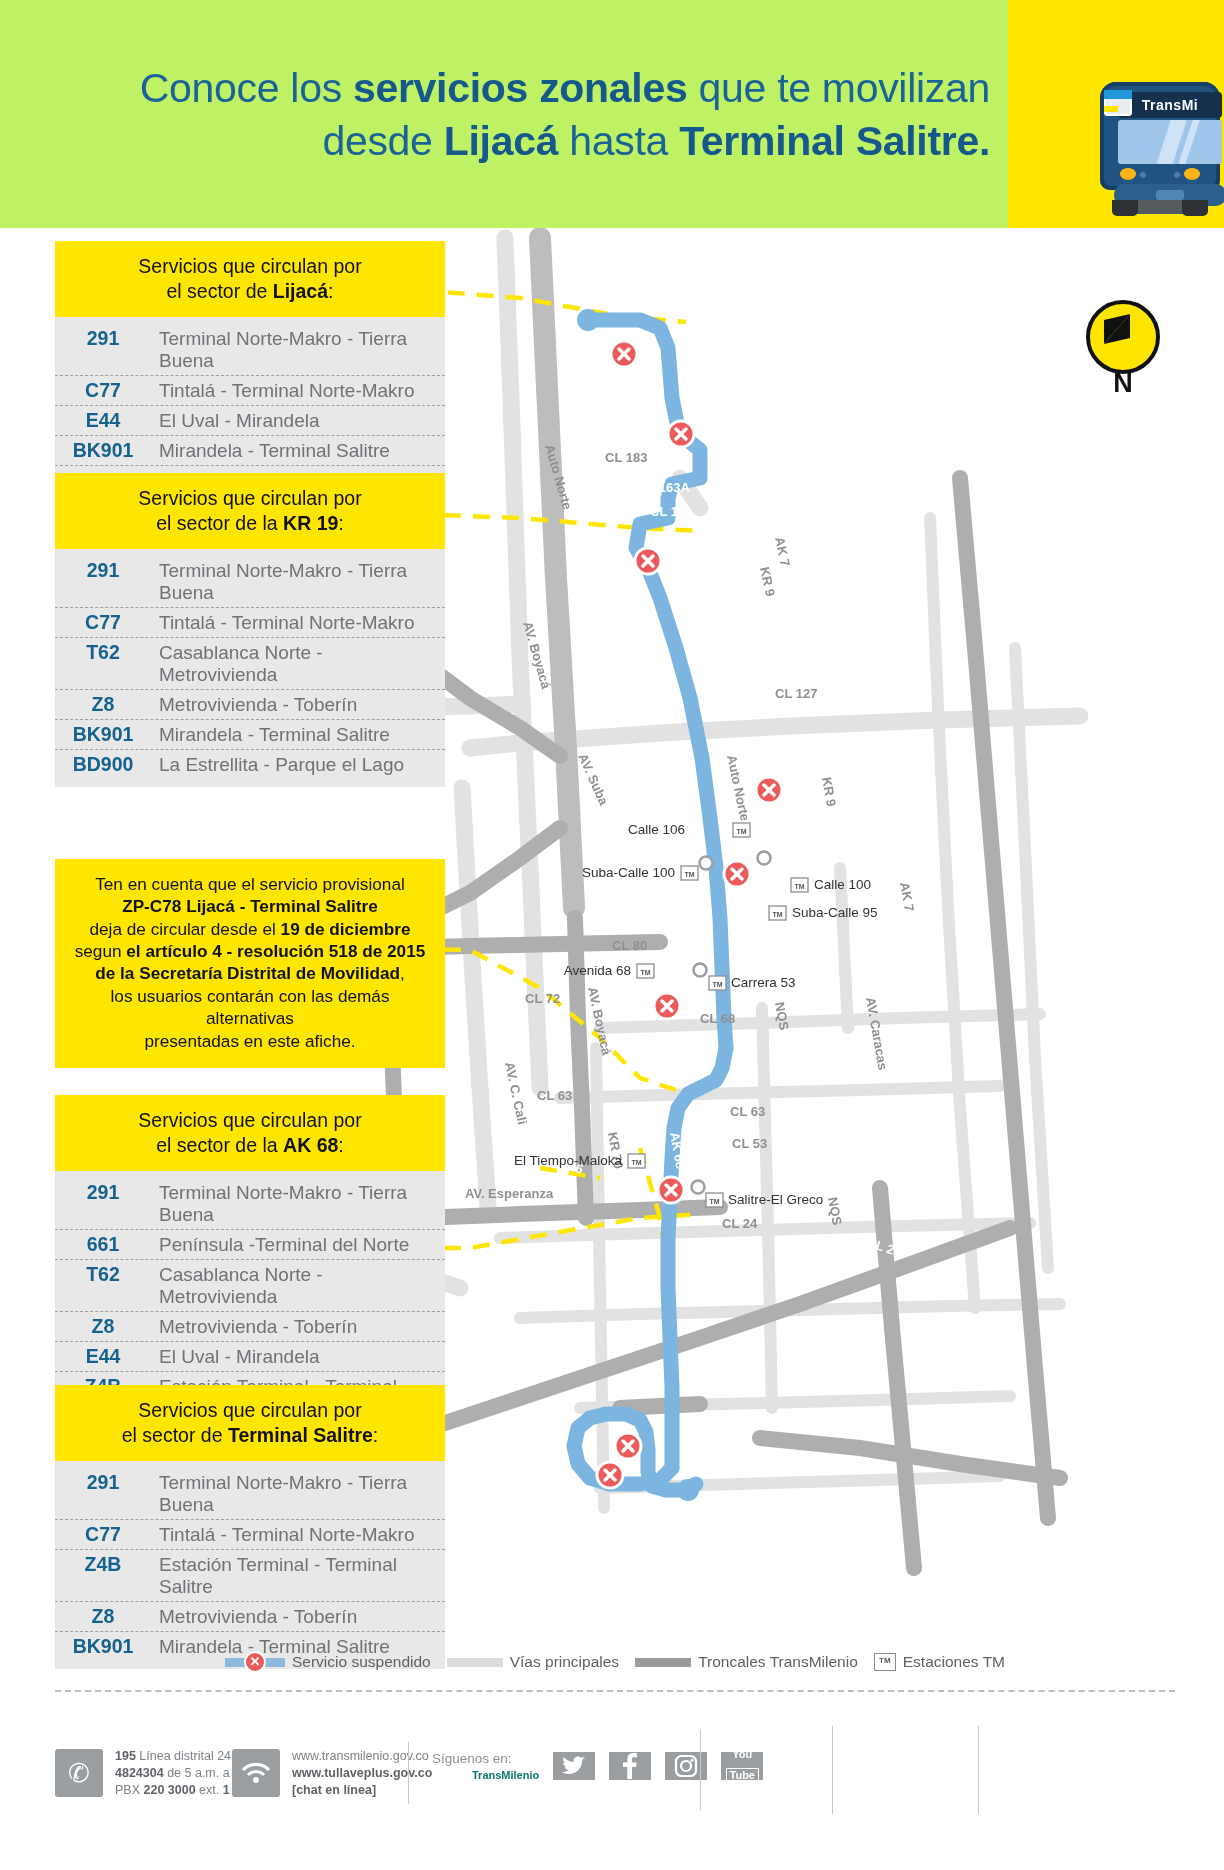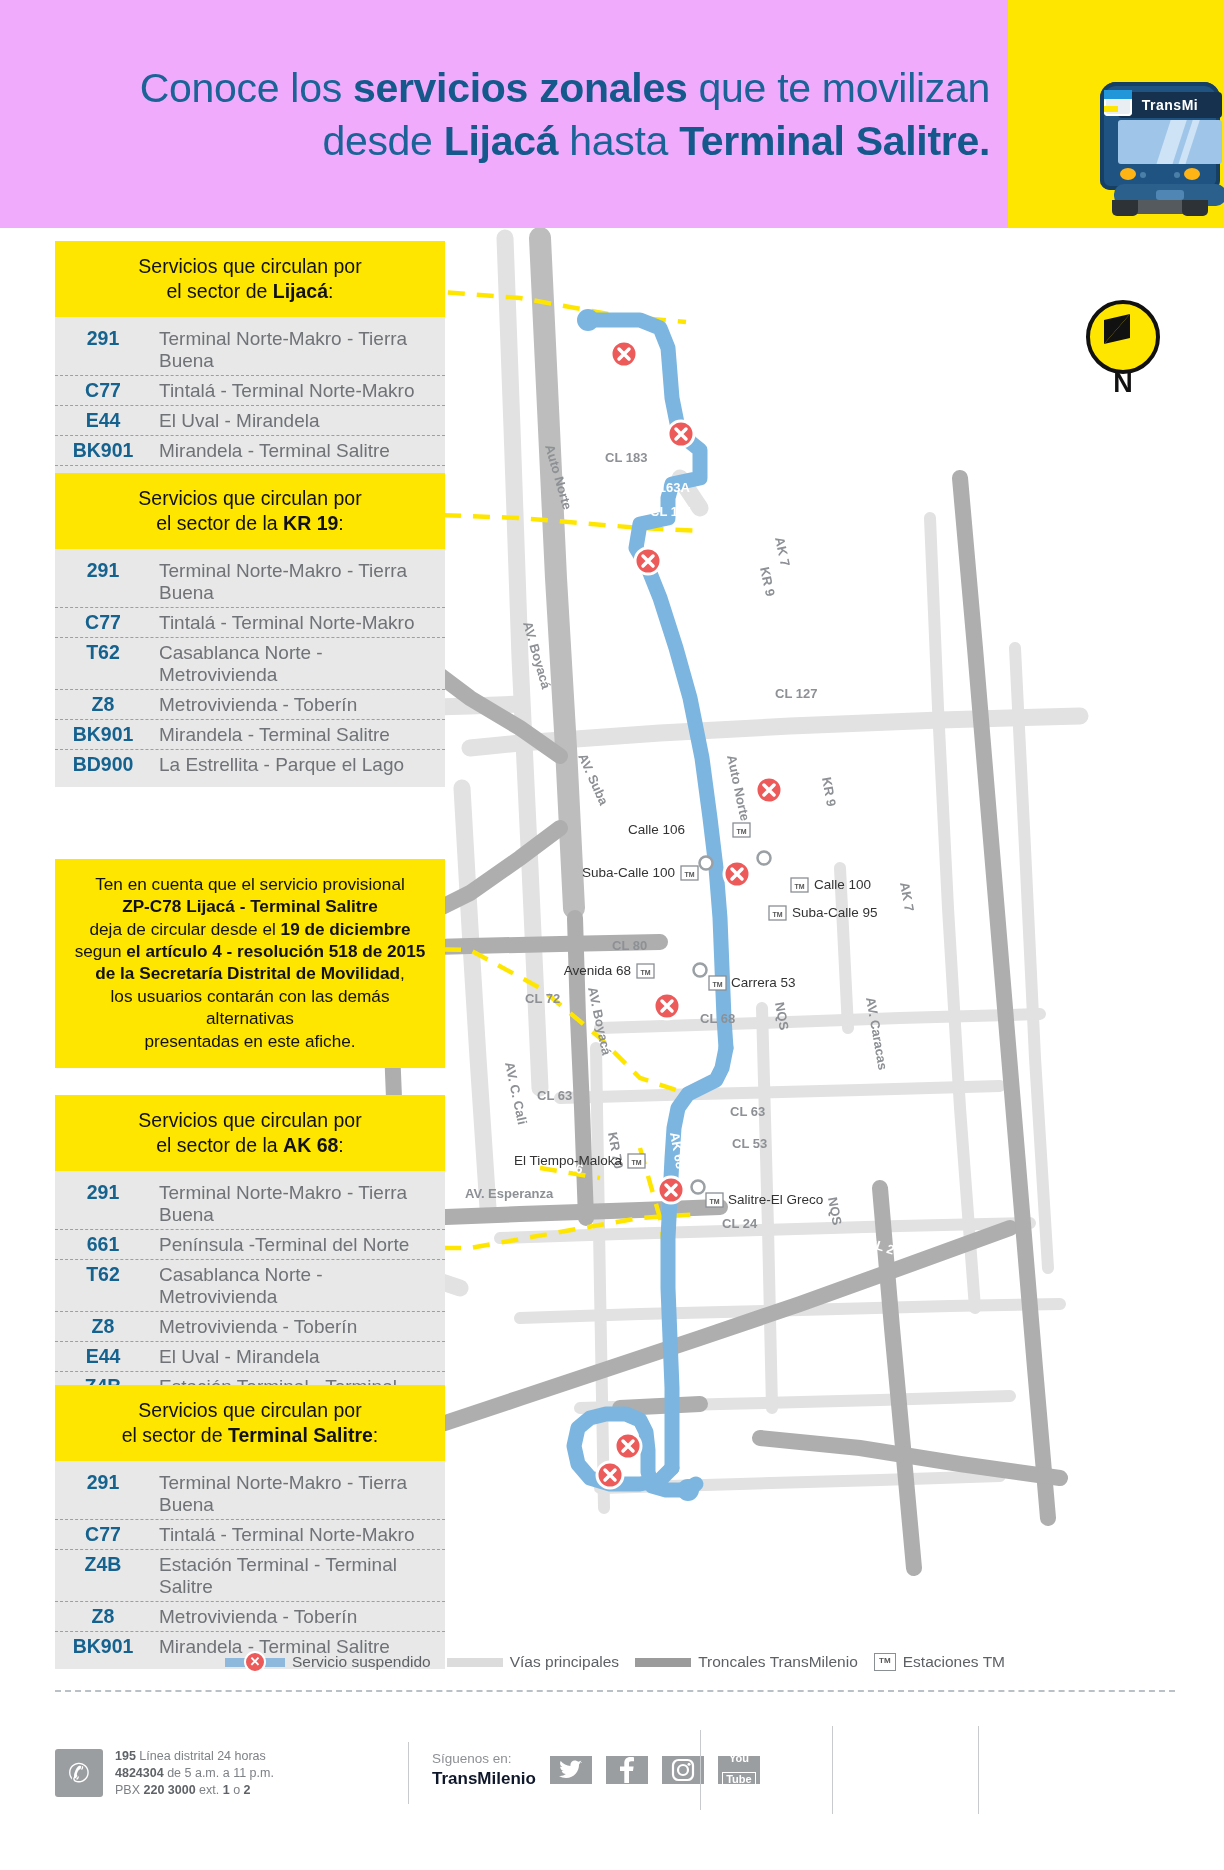--- a/index.html
+++ b/index.html
@@ -1,20 +1,20 @@
 <!DOCTYPE html>
 <html><head>
 <meta charset="utf-8">
 <style>
   html,body{margin:0;padding:0;background:#fff;}
   body{width:1224px;height:1870px;position:relative;overflow:hidden;
        font-family:"Liberation Sans", sans-serif;color:#1c1c1c;}
 
   
-  #header{position:absolute;left:0;top:0;width:1224px;height:228px;background:#f0abfc;}
+  #header{position:absolute;left:0;top:0;width:1224px;height:228px;background:#bef264;}
   #header-yellow{position:absolute;right:0;top:0;width:216px;height:228px;background:#ffe600;}
   #header-title{position:absolute;left:40px;top:62px;width:950px;text-align:right;
       font-size:41px;line-height:1.30;color:#1b6397;font-weight:400;letter-spacing:-.3px;}
   #header-title b{font-weight:bold;color:#15598c;}
 
   
   #bus-icon{position:absolute;left:1090px;top:82px;width:140px;height:128px;}
   .bus-body{position:absolute;left:10px;top:0;width:120px;height:108px;background:#1f5382;
       border-radius:16px 16px 10px 10px;box-shadow:inset 0 0 0 4px #173f63;}
   .bus-dest{position:absolute;left:18px;top:10px;width:104px;height:26px;background:#16314e;
@@ -86,21 +86,21 @@
 
   
   #footer{position:absolute;left:0;top:1700px;width:1224px;height:170px;background:#fff;}
   .ft-block{position:absolute;display:flex;align-items:center;gap:12px;}
   .ft-icon{width:48px;height:48px;background:#9b9ea1;border-radius:3px;color:#fff;
       display:flex;align-items:center;justify-content:center;font-size:26px;}
   .ft-lines{font-size:12.5px;line-height:1.35;color:#7d8185;}
   .ft-lines b{color:#5f6367;}
   .ft-sep{position:absolute;width:1px;background:#c8cbce;}
   .soc-label{font-size:13.5px;line-height:1.3;color:#8d9094;}
-  .soc-label b{display:block;font-size:17px;color:#0f172a;}
+  .soc-label b{display:block;font-size:11px;color:#0f766e;margin-left:40px;}
   .soc-icon{width:42px;height:28px;background:#9b9ea1;display:flex;align-items:center;
       justify-content:center;color:#fff;font-size:23px;}
   .soc-icon.yt{font-size:11px;font-weight:bold;line-height:1;flex-direction:column;}
 </style>
 </head>
 <body>
 
 <div id="header">
   <div id="header-yellow"></div>
 
@@ -502,20 +502,34 @@
 
   <div class="ft-block" style="left:55px;top:48px;">
     <div class="ft-icon">✆</div>
     <div class="ft-lines">
       <div><b>195</b><span> Línea distrital 24 horas</span></div>
       <div><b>4824304</b><span> de 5 a.m. a 11 p.m.</span></div>
       <div><span>PBX </span><b>220 3000</b><span> ext. </span><b>1</b><span> o </span><b>2</b></div>
     </div>
   </div>
 
+  <div class="ft-block" style="left:232px;top:48px;">
+    <div class="ft-icon">
+      <svg width="28" height="24" viewBox="0 0 28 24">
+        <path d="M2 8 A18 18 0 0 1 26 8" stroke="#fff" stroke-width="3.2" fill="none" stroke-linecap="round"></path>
+        <path d="M7 13 A11 11 0 0 1 21 13" stroke="#fff" stroke-width="3.2" fill="none" stroke-linecap="round"></path>
+        <circle cx="14" cy="19" r="3" fill="#fff"></circle>
+      </svg>
+    </div>
+    <div class="ft-lines">
+      <div>www.transmilenio.gov.co</div>
+      <div><b>www.tullaveplus.gov.co</b></div>
+      <div><b>[chat en línea]</b></div>
+    </div>
+  </div>
 
   <div class="ft-sep" style="left:408px;top:42px;height:62px;"></div>
 
   <div class="ft-block" style="left:432px;top:50px;gap:14px;">
     <div class="soc-label">
       <span>Síguenos en:</span>
       <b>TransMilenio</b>
     </div>
     <div class="soc-icon">
       <svg width="24" height="20" viewBox="0 0 24 20">

